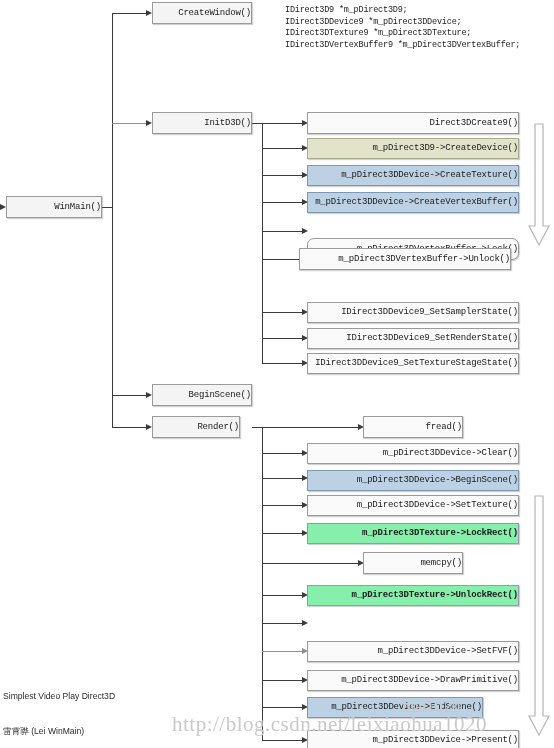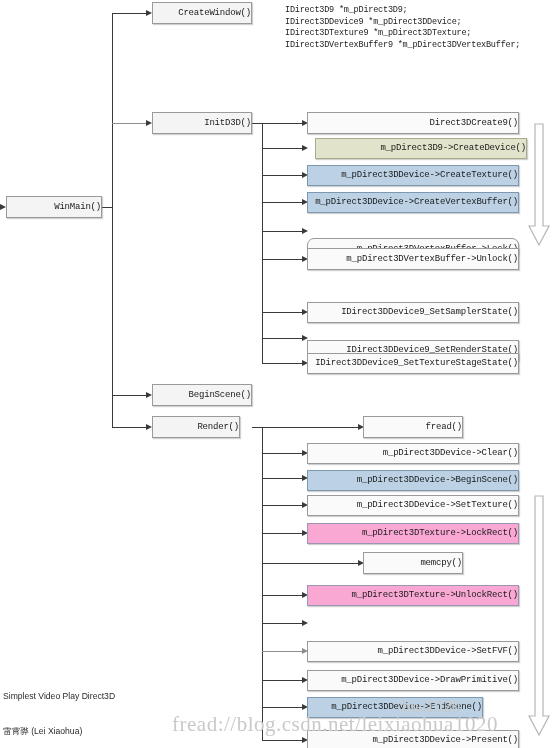--- a/index.html
+++ b/index.html
@@ -32,22 +32,22 @@
     line-height: 1;
     display: flex;
     align-items: center;
     justify-content: flex-end;
     text-align: center;
     white-space: nowrap;
     box-shadow: 1px 1px 1px rgba(120,120,120,0.35);
     letter-spacing: -0.2px;
   }
   .node.blue    { background: #bcd2e4; border-color: #7d99b1; }
-  .node.olive   { background: #e2e3cb; border-color: #a9ab8c; margin-left: 8px; }
-  .node.purple  { background: #f9a8d4; border-color: #9a96b4; }
+  .node.olive   { background: #e2e3cb; border-color: #a9ab8c; }
+  .node.purple  { background: #86efac; border-color: #9a96b4; font-weight: bold; }
   .node.plain   { background: #f4f4f4; }
   .node.white   { background: #fafafa; }
 
   
   .hline, .vline {
     position: absolute;
     background: #3a3a3a;
   }
   .hline { height: 1px; }
   .vline { width: 1px; }
@@ -232,29 +232,29 @@
   </div>
 
   <div class="node blue" style="left:307px; top:192px; width:212px; height:21px;">
     <span>m_pDirect3DDevice-&gt;CreateVertexBuffer()</span>
   </div>
 
   <div class="node white" style="left:307px; top:238px; width:212px; height:22px;border-radius:7px;">
     <span>m_pDirect3DVertexBuffer-&gt;Lock()</span>
   </div>
 
-  <div class="node white" style="left:307px; top:248px; width:212px; height:22px;">
+  <div class="node white" style="left:299px; top:248px; width:212px; height:22px;">
     <span>m_pDirect3DVertexBuffer-&gt;Unlock()</span>
   </div>
 
   <div class="node white" style="left:307px; top:302px; width:212px; height:21px;padding-left:16px;">
     <span>IDirect3DDevice9_SetSamplerState()</span>
   </div>
 
-  <div class="node white" style="left:307px; top:328px; width:212px; height:21px;margin-top:12px;">
+  <div class="node white" style="left:307px; top:328px; width:212px; height:21px;">
     <span>IDirect3DDevice9_SetRenderState()</span>
   </div>
 
   <div class="node white" style="left:307px; top:353px; width:212px; height:21px;">
     <span>IDirect3DDevice9_SetTextureStageState()</span>
   </div>
 
   <div class="node white" style="left:363px; top:416px; width:100px; height:22px;">
     <span>fread()</span>
   </div>
@@ -303,22 +303,22 @@
   <svg class="blockarrow" style="left:527px; top:123px;" width="24" height="125" viewBox="0 0 24 125">
     <path d="M8 1 L16 1 L16 103 L22 103 L12 122 L2 103 L8 103 Z" fill="#ffffff" stroke="#b5b5b5" stroke-width="1.2"></path>
   </svg>
 
   <svg class="blockarrow" style="left:527px; top:495px;" width="24" height="243" viewBox="0 0 24 243">
     <path d="M8 1 L16 1 L16 221 L22 221 L12 240 L2 221 L8 221 Z" fill="#ffffff" stroke="#b5b5b5" stroke-width="1.2"></path>
   </svg>
 
   <div id="credits">
     <div>Simplest Video Play Direct3D</div>
-    <div><span class="cn">雷霄骅</span><span> (Lei Xiaohua)</span></div>
+    <div><span class="cn">雷霄骅</span><span> (Lei WinMain)</span></div>
     
     
     
   </div>
 
   <div class="watermark" id="wm-tail">hua1020</div>
-  <div class="watermark" id="wm-main">fread://blog.csdn.net/leixiaohua1020</div>
+  <div class="watermark" id="wm-main">http://blog.csdn.net/leixiaohua1020</div>
 
 </div>
 
 </body></html>

